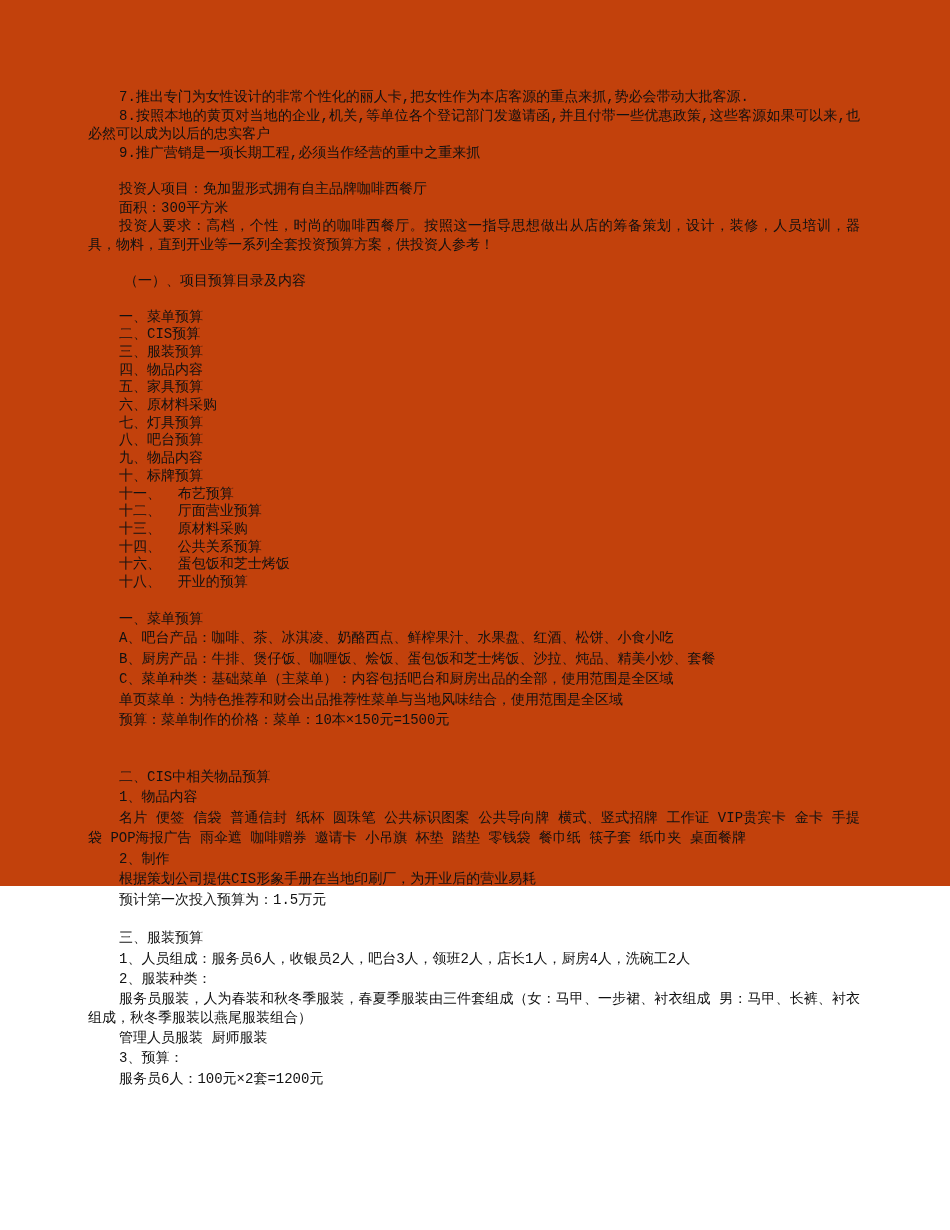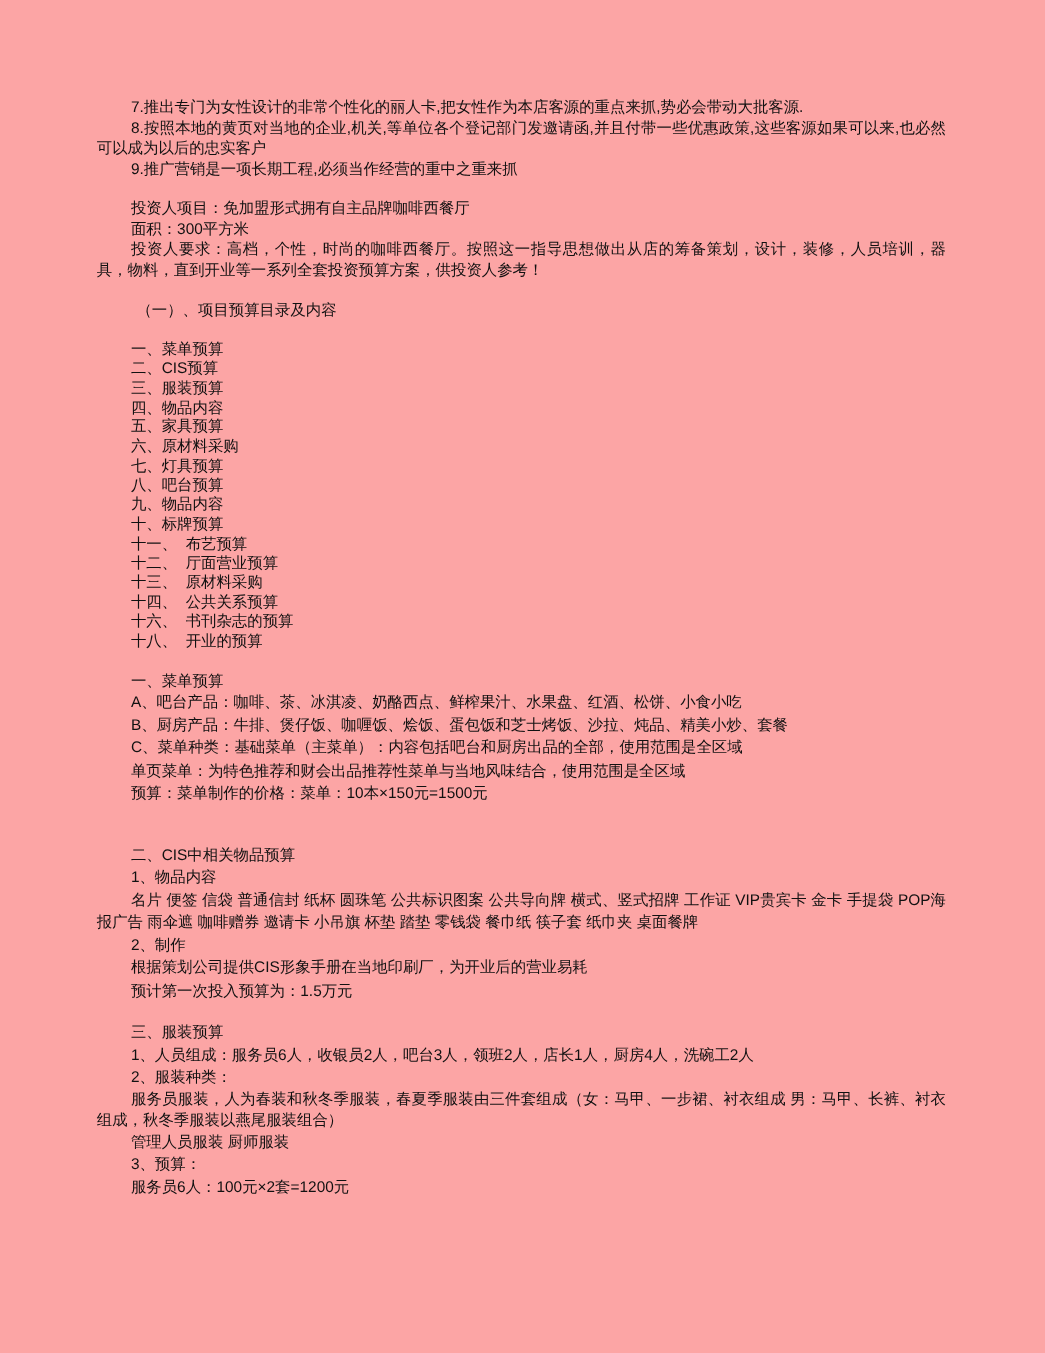--- a/index.html
+++ b/index.html
@@ -1,22 +1,22 @@
 <!DOCTYPE html>
 <html><head>
 <meta charset="utf-8">
 <style>
   html, body { margin: 0; padding: 0; background: #ffffff; }
   body { width: 950px; height: 1230px; overflow: hidden; }
   .page {
     position: relative;
-    width: 950px; height: 1230px;
-    background: #fca5a5;
+    width: 950px; height: 886px;
+    background: #c2410c;
     color: #111111;
-    font-family: Liberation Sans, sans-serif;
+    font-family: Liberation Mono, monospace;
     font-size: 14px;
   }
   .content {
     position: absolute;
     left: 88px;
     top: 88px;
     width: 772px;
   }
   .p {
     margin: 0;
@@ -64,21 +64,21 @@
       <p class="p">五、家具预算</p>
       <p class="p">六、原材料采购</p>
       <p class="p">七、灯具预算</p>
       <p class="p">八、吧台预算</p>
       <p class="p">九、物品内容</p>
       <p class="p">十、标牌预算</p>
       <p class="p" style="white-space:pre">十一、  布艺预算</p>
       <p class="p" style="white-space:pre">十二、  厅面营业预算</p>
       <p class="p" style="white-space:pre">十三、  原材料采购</p>
       <p class="p" style="white-space:pre">十四、  公共关系预算</p>
-      <p class="p" style="white-space:pre">十六、  书刊杂志的预算</p>
+      <p class="p" style="white-space:pre">十六、  蛋包饭和芝士烤饭</p>
       <p class="p" style="white-space:pre">十八、  开业的预算</p>
     </div>
 
     <div class="gap-s"></div>
 
     <div>
       <p class="p">一、菜单预算</p>
       <p class="p" style="line-height:20.5px">A、吧台产品：咖啡、茶、冰淇凌、奶酪西点、鲜榨果汁、水果盘、红酒、松饼、小食小吃</p>
       <p class="p" style="line-height:20.5px">B、厨房产品：牛排、煲仔饭、咖喱饭、烩饭、蛋包饭和芝士烤饭、沙拉、炖品、精美小炒、套餐</p>
       <p class="p" style="line-height:20.5px">C、菜单种类：基础菜单（主菜单）：内容包括吧台和厨房出品的全部，使用范围是全区域</p>

